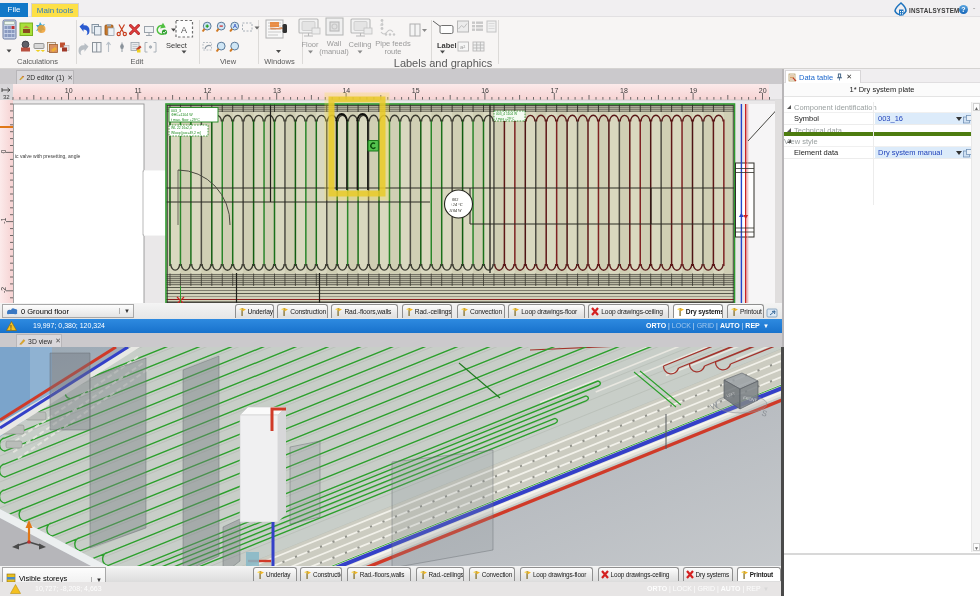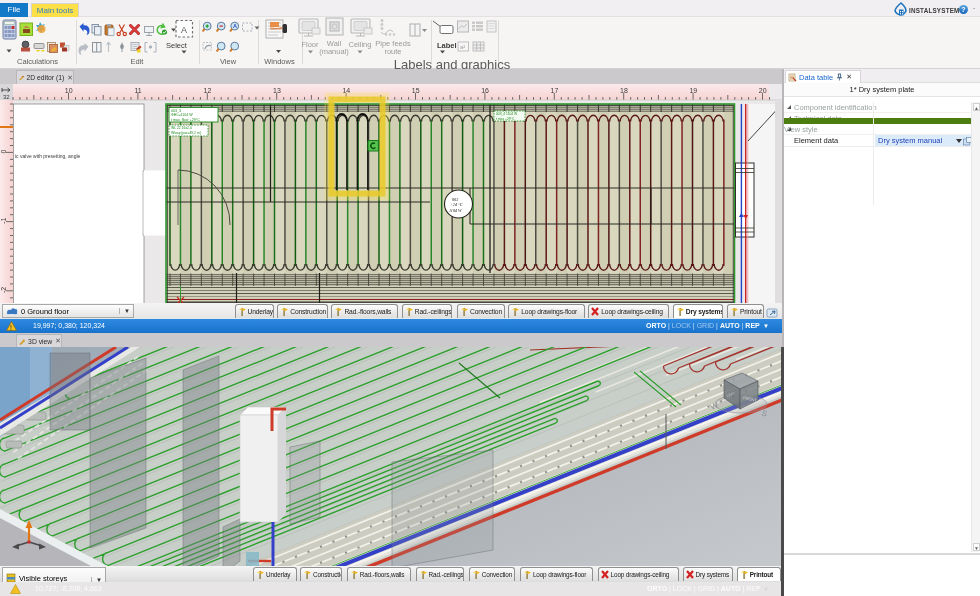--- a/index.html
+++ b/index.html
@@ -221,21 +221,21 @@
 <div class="rlbl" style="left:362px;top:40px;width:62px">Pipe feeds<br>route</div>
 <div class="abs" style="left:430px;top:41px;width:30px;text-align:left;font-size:7.5px;color:#3a3a3a;font-weight:bold;padding-left:7px">Label</div>
 <svg class="abs" style="left:0;top:0" width="980" height="69">
     <path d="M440,50.5 l5,0 l-2.5,3 z" fill="#4a4a4a"></path>
   </svg>
 <div style="position:absolute;left:-22.5px;top:57px;width:120px;text-align:center;font-size:7.5px;color:#5a5a5a">Calculations</div>
 <div style="position:absolute;left:77px;top:57px;width:120px;text-align:center;font-size:7.5px;color:#5a5a5a">Edit</div>
 <div style="position:absolute;left:168px;top:57px;width:120px;text-align:center;font-size:7.5px;color:#5a5a5a">View</div>
 <div style="position:absolute;left:219.5px;top:57px;width:120px;text-align:center;font-size:7.5px;color:#5a5a5a">Windows</div>
 <div style="position:absolute;left:306px;top:73px;width:120px;text-align:center;font-size:7.5px;color:#5a5a5a">Radiant</div>
-<div style="position:absolute;left:392px;top:57px;width:120px;text-align:center;font-size:13px;color:#5a5a5a">Labels and graphics</div>
+<div style="position:absolute;left:383px;top:57px;width:120px;text-align:center;font-size:11px;color:#5a5a5a">Labels and graphics</div>
 
 <div class="abs" style="left:0;top:69px;width:782px;height:15px;background:#cbc9cc"></div>
 <div class="abs" style="left:16px;top:70px;width:58px;height:14px;background:#dad8db;border:1px solid #b8b6b9;border-bottom:none;font-size:6.8px;white-space:nowrap;color:#2a2a2a;display:flex;align-items:center;padding-left:2px">
 <svg width="9" height="9" viewBox="0 0 9 9" style="margin-right:2px">
       <path d="M1,8 L6,2 l1.5,1.5 L3,8 z" fill="#e8b020" stroke="#a07010" stroke-width="0.5"></path>
       <path d="M6,2 l1.5,1.5" stroke="#c03030" stroke-width="1.5"></path>
     </svg>
 2D editor (1) <span style="margin-left:3px;color:#555">✕</span></div>
 
 <div class="abs" style="left:0;top:84px;width:782px;height:219px;background:#eae8e9;overflow:hidden">
@@ -1017,21 +1017,30 @@
         <rect x="2.4" y="1" width="2.2" height="3.4" fill="none" stroke="#4a6a8a" stroke-width="1"></rect>
         <line x1="1" y1="4.8" x2="6" y2="4.8" stroke="#4a6a8a" stroke-width="1"></line>
         <line x1="3.5" y1="4.8" x2="3.5" y2="7.5" stroke="#4a6a8a" stroke-width="0.8"></line>
       </svg> <span style="color:#333;margin-left:3px;font-size:7px">✕</span>
   </div>
   <div style="position:absolute;left:0;top:14px;width:196px;height:14px;background:#fbfbfb;border-bottom:1px solid #e4e4e4;font-size:7.5px;color:#222;text-align:center;line-height:14px">1* Dry system plate</div>
 
   <div style="position:absolute;left:0;top:33px;width:196px;font-size:7.5px">
     <div style="height:11px;color:#9aa0a0;padding-left:10px;position:relative;line-height:11px;border-bottom:1px solid #f0f0f0;white-space:nowrap;overflow:hidden">
       <span style="position:absolute;left:3px;top:3px;width:0;height:0;border-left:4px solid transparent;border-bottom:4px solid #555"></span>Component identification</div>
-    <div style="height:11px;color:#9aa0a0;padding-left:10px;position:relative;line-height:11px;border-bottom:6px solid #4d7c0f;white-space:nowrap;overflow:hidden">
+    <div style="height:12px;line-height:12px;border-bottom:1px solid #ececec;position:relative">
+      <span style="position:absolute;left:10px;color:#1a1a1a">Symbol</span>
+      <span style="position:absolute;left:91px;top:0;width:96px;height:11px;background:#dcebfa;color:#2244bb;padding-left:3px">003_16</span>
+      <span style="position:absolute;left:172px;top:4px;width:0;height:0;border-left:3px solid transparent;border-right:3px solid transparent;border-top:4px solid #333"></span>
+      <svg width="9" height="9" style="position:absolute;left:179px;top:1.5px" viewBox="0 0 9 9">
+          <rect x="0.5" y="2" width="6" height="6" fill="#cfe0f2" stroke="#6a8ab0" stroke-width="0.7"></rect>
+          <rect x="3.5" y="0.5" width="5" height="5" fill="#e8f0f8" stroke="#6a8ab0" stroke-width="0.7"></rect>
+        </svg>
+    </div>
+    <div style="height:11px;color:#9aa0a0;padding-left:10px;position:relative;line-height:11px;border-bottom:4px solid #4d7c0f;white-space:nowrap;overflow:hidden">
       <span style="position:absolute;left:3px;top:3px;width:0;height:0;border-left:4px solid transparent;border-bottom:4px solid #555"></span>Technical data</div>
     <div style="height:11px;color:#9aa0a0;padding-left:0;position:relative;line-height:11px;border-bottom:1px solid #f0f0f0;white-space:nowrap;overflow:hidden">
       <span style="position:absolute;left:3px;top:3px;width:0;height:0;border-left:4px solid transparent;border-bottom:4px solid #555"></span>View style</div>
     <div style="height:12px;line-height:12px;border-bottom:1px solid #ececec;position:relative">
       <span style="position:absolute;left:10px;color:#1a1a1a">Element data</span>
       <span style="position:absolute;left:91px;top:0;width:96px;height:11px;background:#dcebfa;color:#2244bb;padding-left:3px">Dry system manual</span>
       <span style="position:absolute;left:172px;top:4px;width:0;height:0;border-left:3px solid transparent;border-right:3px solid transparent;border-top:4px solid #333"></span>
       <svg width="9" height="9" style="position:absolute;left:179px;top:1.5px" viewBox="0 0 9 9">
           <rect x="0.5" y="2" width="6" height="6" fill="#cfe0f2" stroke="#6a8ab0" stroke-width="0.7"></rect>
           <rect x="3.5" y="0.5" width="5" height="5" fill="#e8f0f8" stroke="#6a8ab0" stroke-width="0.7"></rect>

